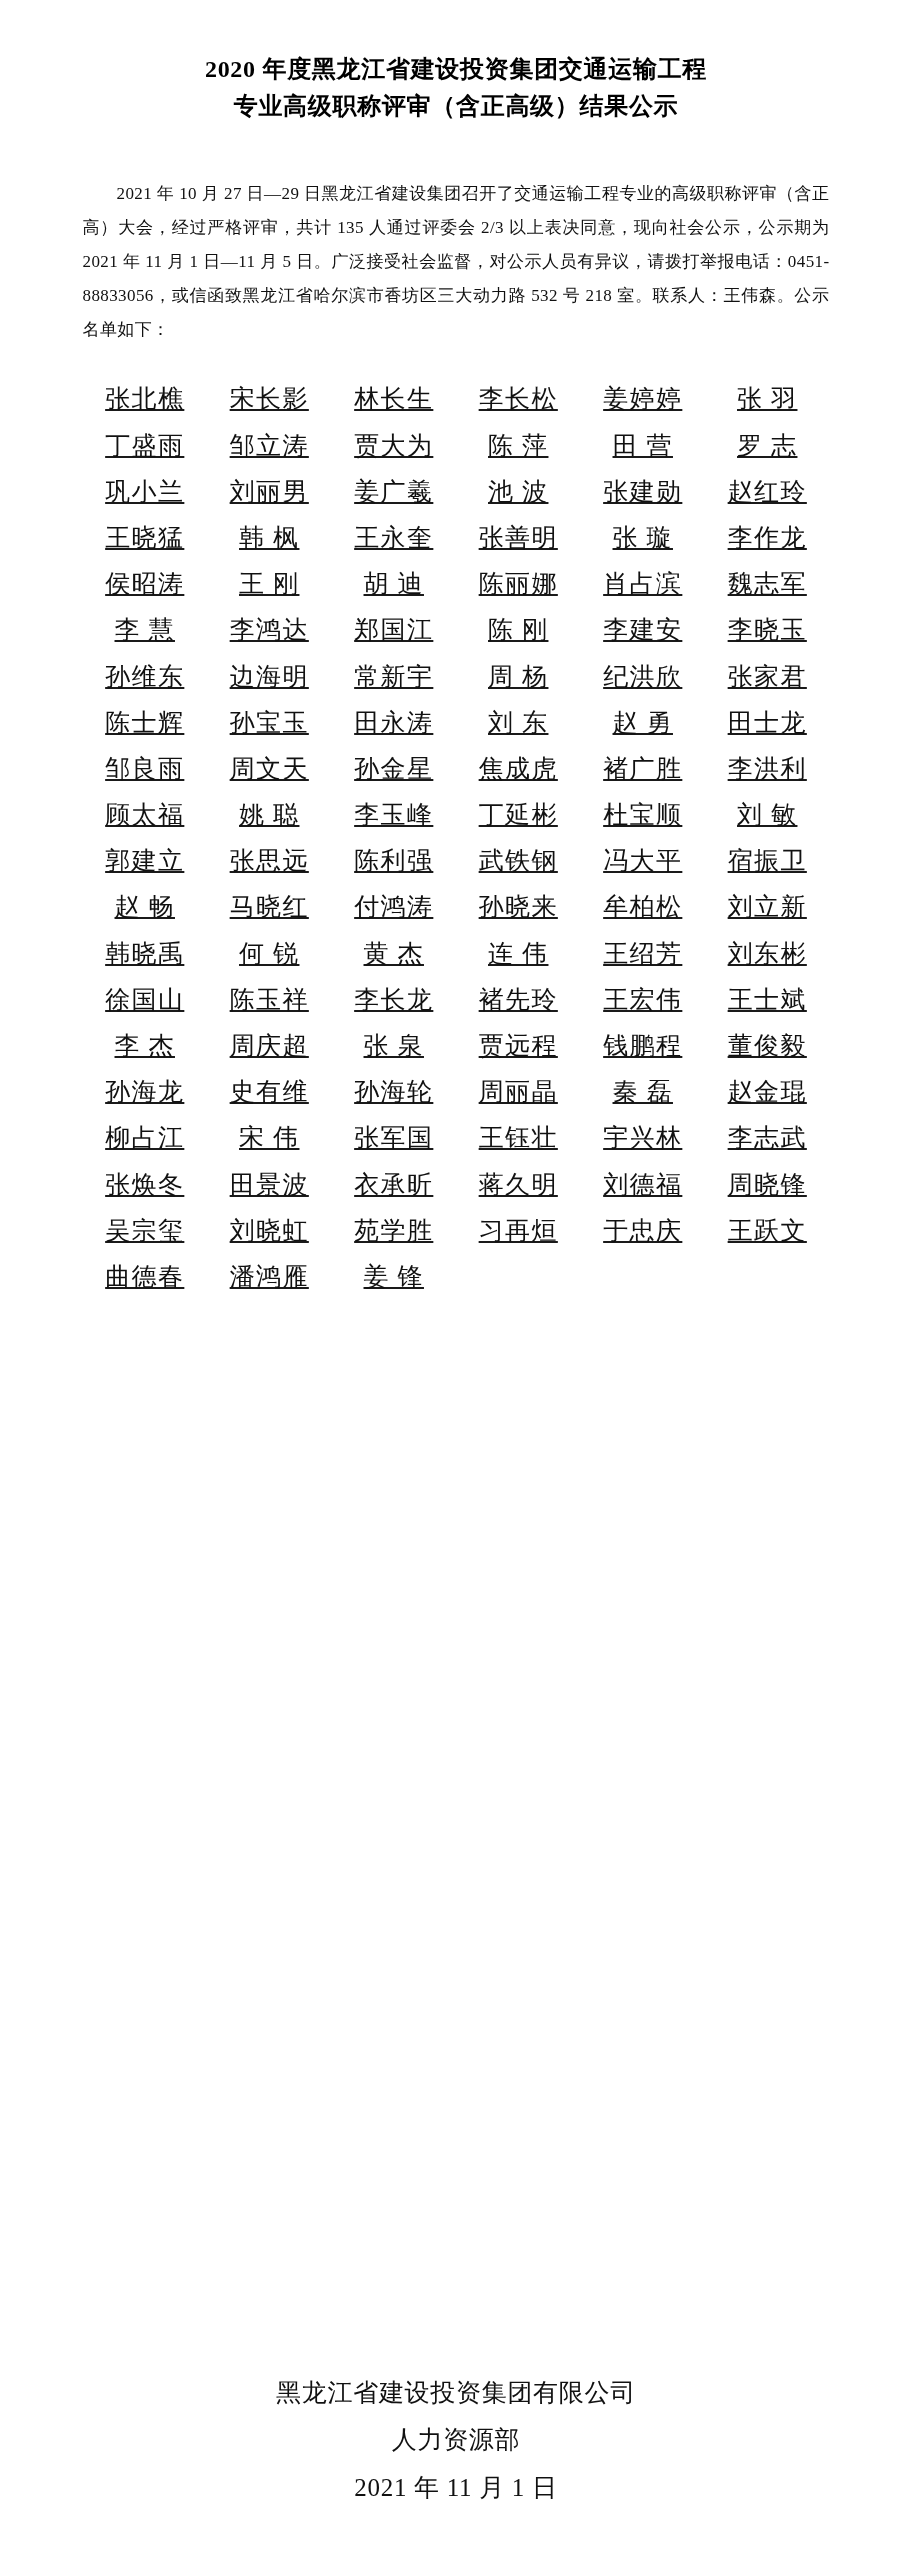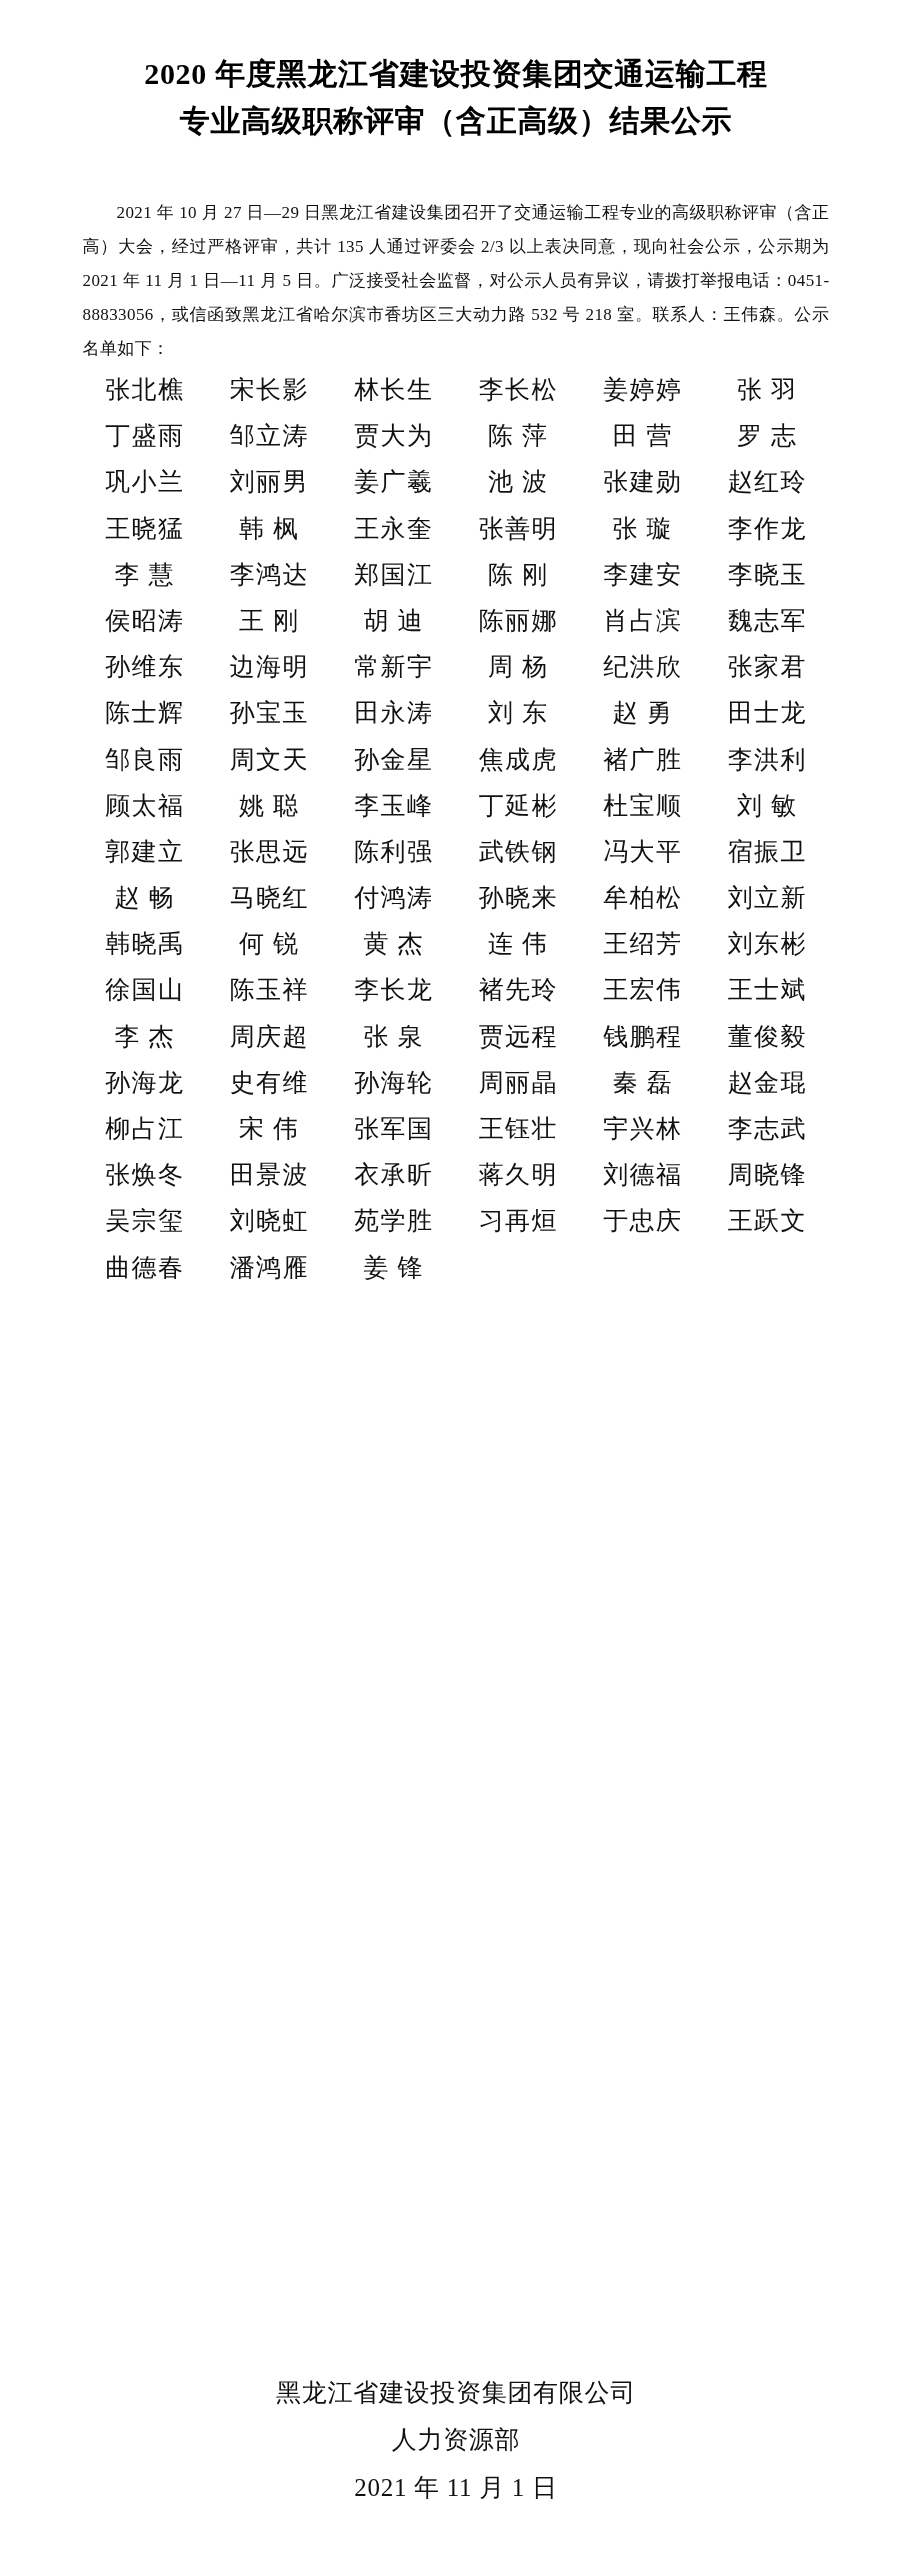--- a/index.html
+++ b/index.html
@@ -25,21 +25,21 @@
     flex-direction: column;
   }
   .content {
     width: 747px;
     margin: 0 auto;
     padding-top: 51px;
   }
   .title {
     text-align: center;
     font-weight: bold;
-    font-size: 30px;
+    font-size: 24px;
     line-height: 1.55;
     letter-spacing: 0.7px;
     color: #000;
     margin: 0 auto;
     width: 696px;
   }
   .title-line {
     display: block;
   }
   .body-text {
@@ -49,21 +49,22 @@
     text-align: justify;
     text-justify: inter-ideograph;
     color: #111;
     letter-spacing: 0.4px;
   }
   .body-text .indent {
     display: inline-block;
     width: 2em;
   }
   .names {
-    margin-top: 5px;
+    margin-top: 33px;
+    text-decoration: underline;
   }
   .name-row {
     display: flex;
     width: 100%;
     margin-bottom: 8.7px;
   }
   .name-cell {
     flex: 1 1 0;
     text-align: center;
     font-size: 25px;
@@ -138,37 +139,37 @@
         <div class="name-cell">王晓猛</div>
         <div class="name-cell">韩 枫</div>
         <div class="name-cell">王永奎</div>
         <div class="name-cell">张善明</div>
         <div class="name-cell">张 璇</div>
         <div class="name-cell">李作龙</div>
       </div>
 
 
       <div class="name-row">
+        <div class="name-cell">侯昭涛</div>
+        <div class="name-cell">王 刚</div>
+        <div class="name-cell">胡 迪</div>
+        <div class="name-cell">陈丽娜</div>
+        <div class="name-cell">肖占滨</div>
+        <div class="name-cell">魏志军</div>
+      </div>
+
+      <div class="name-row">
         <div class="name-cell">李 慧</div>
         <div class="name-cell">李鸿达</div>
         <div class="name-cell">郑国江</div>
         <div class="name-cell">陈 刚</div>
         <div class="name-cell">李建安</div>
         <div class="name-cell">李晓玉</div>
       </div>
 
-      <div class="name-row">
-        <div class="name-cell">侯昭涛</div>
-        <div class="name-cell">王 刚</div>
-        <div class="name-cell">胡 迪</div>
-        <div class="name-cell">陈丽娜</div>
-        <div class="name-cell">肖占滨</div>
-        <div class="name-cell">魏志军</div>
-      </div>
-
 
       <div class="name-row">
         <div class="name-cell">孙维东</div>
         <div class="name-cell">边海明</div>
         <div class="name-cell">常新宇</div>
         <div class="name-cell">周 杨</div>
         <div class="name-cell">纪洪欣</div>
         <div class="name-cell">张家君</div>
       </div>
 

